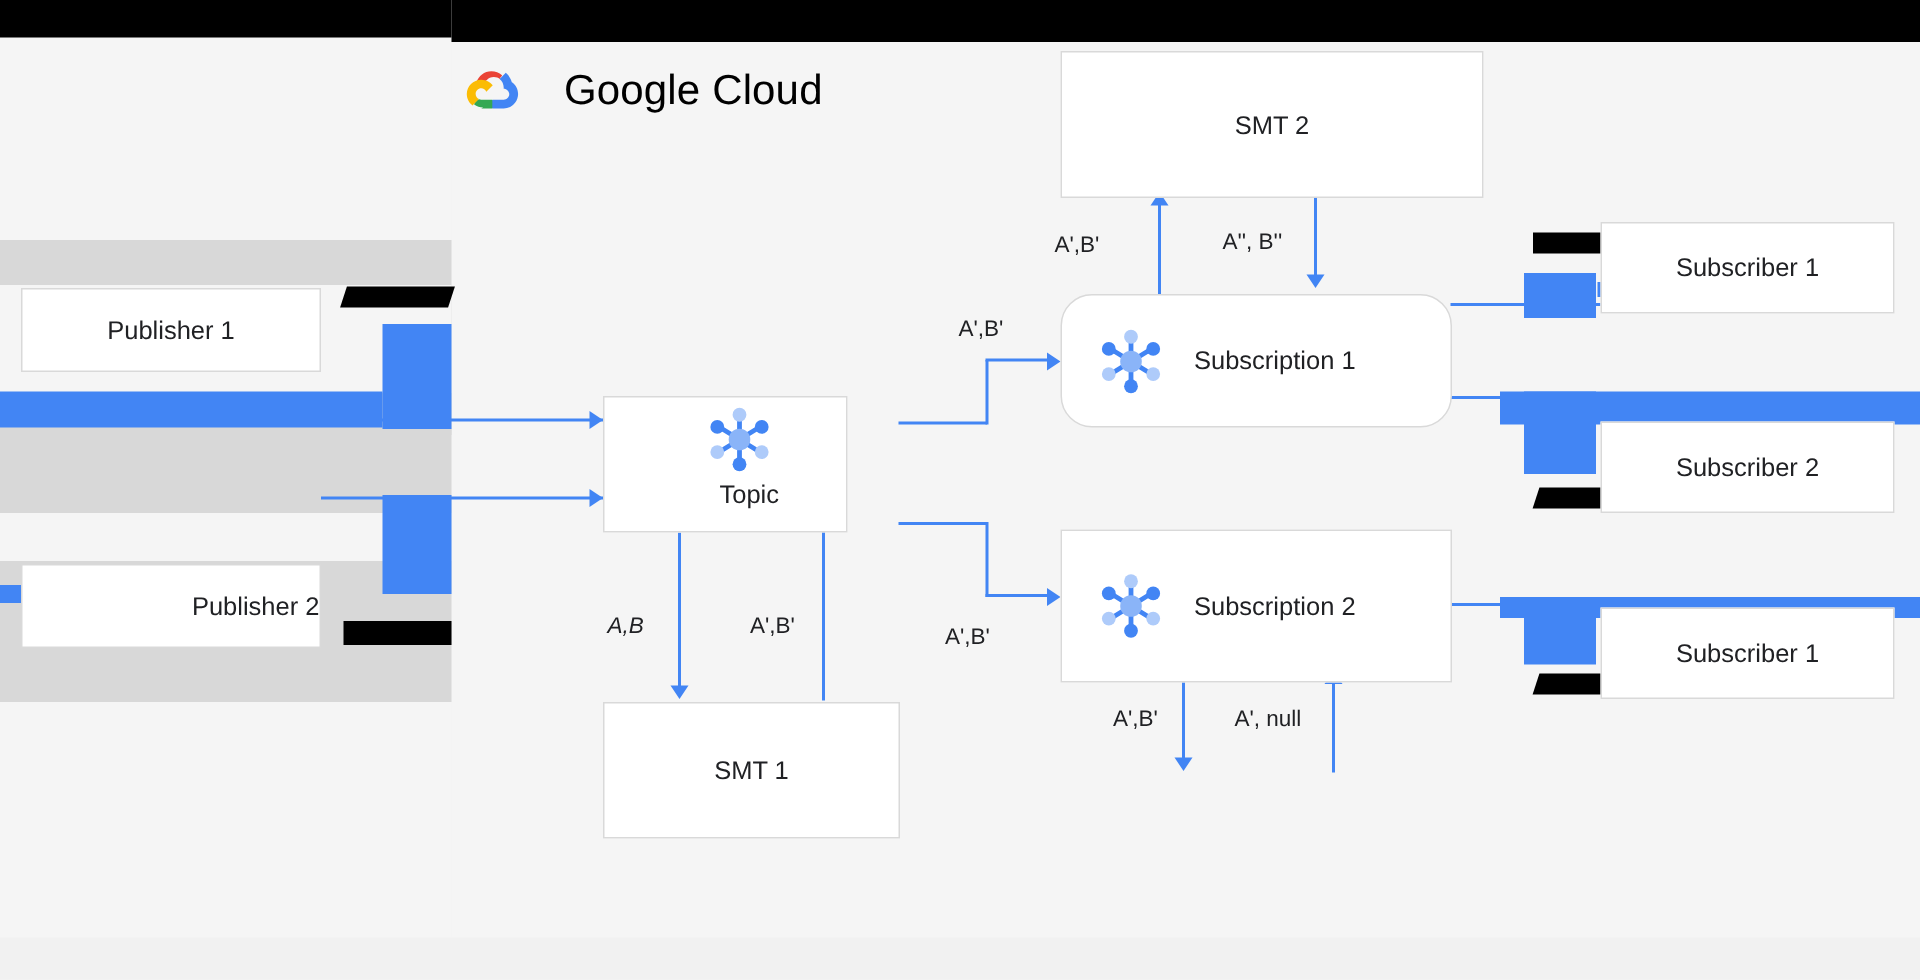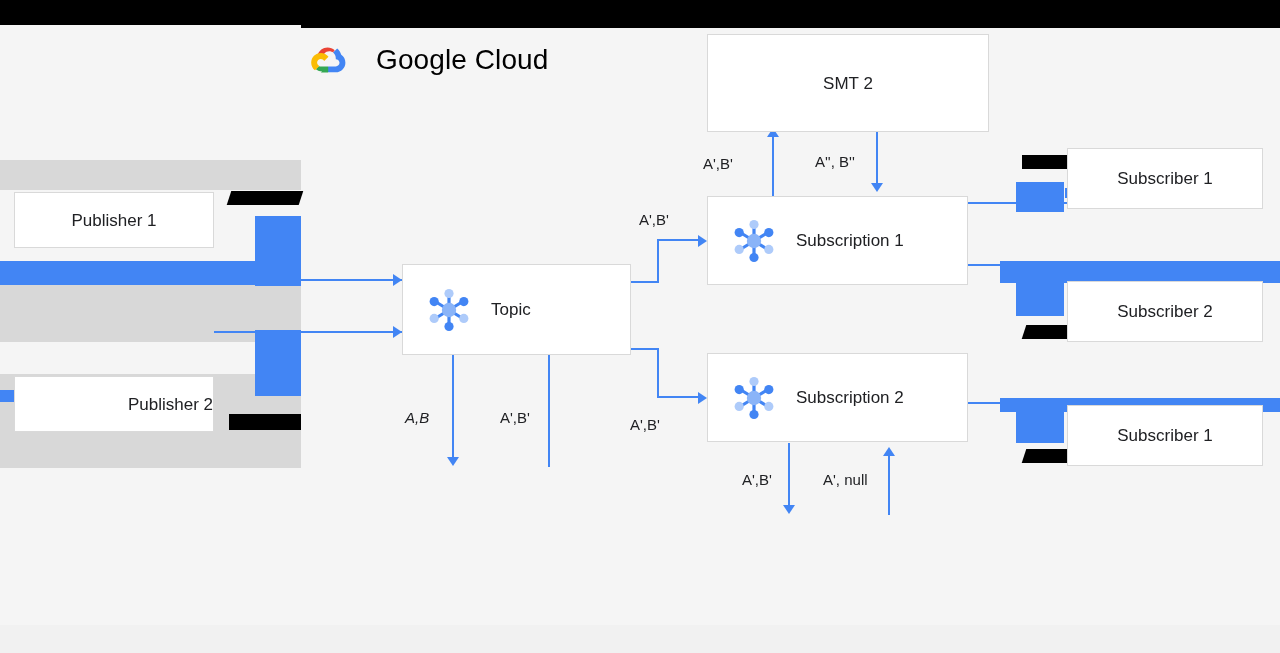--- a/index.html
+++ b/index.html
@@ -167,21 +167,21 @@
   <div class="edge h" style="left:967px;top:402px;width:100px;"></div>
 
   <div class="node centered" style="left:14px;top:192px;width:200px;height:56px;justify-content:center;">
     <span class="node-label">Publisher 1</span>
   </div>
 
   <div class="node centered" style="left:14px;top:376px;width:200px;height:56px;justify-content:flex-end;">
     <span class="node-label">Publisher 2</span>
   </div>
 
-  <div class="node icon-left" style="left:402px;top:264px;width:229px;height:91px;">
+  <div class="node icon-left" style="left:402px;top:264px;width:163px;height:91px;flex-direction:column;">
     <span class="pubsub-icon">
       <svg viewBox="0 0 56 56" aria-hidden="true">
         <g stroke="#4285F4" stroke-width="3.2" stroke-linecap="round">
           <line x1="28" y1="28" x2="28" y2="14"></line>
           <line x1="28" y1="28" x2="28" y2="42"></line>
           <line x1="28" y1="28" x2="15" y2="20"></line>
           <line x1="28" y1="28" x2="41" y2="20"></line>
           <line x1="28" y1="28" x2="15" y2="36"></line>
           <line x1="28" y1="28" x2="41" y2="36"></line>
         </g>
@@ -190,27 +190,30 @@
         <circle cx="28" cy="44.5" r="4.6" fill="#4285F4"></circle>
         <circle cx="13.2" cy="19.6" r="4.6" fill="#4285F4"></circle>
         <circle cx="42.8" cy="19.6" r="4.6" fill="#4285F4"></circle>
         <circle cx="13.2" cy="36.4" r="4.6" fill="#AECBFA"></circle>
         <circle cx="42.8" cy="36.4" r="4.6" fill="#AECBFA"></circle>
       </svg>
     </span>
     <span class="node-label">Topic</span>
   </div>
 
+  <div class="node centered" style="left:402px;top:468px;width:198px;height:91px;">
+    <span class="node-label">SMT 1</span>
+  </div>
 
   <div class="node centered" style="left:707px;top:34px;width:282px;height:98px;">
     <span class="node-label">SMT 2</span>
   </div>
 
 
-  <div class="node icon-left" style="left:707px;top:196px;width:261px;height:89px;">
+  <div class="node icon-left" style="left:707px;top:196px;width:261px;height:89px;border-radius:21px;">
     <span class="pubsub-icon">
       <svg viewBox="0 0 56 56" aria-hidden="true">
         <g stroke="#4285F4" stroke-width="3.2" stroke-linecap="round">
           <line x1="28" y1="28" x2="28" y2="14"></line>
           <line x1="28" y1="28" x2="28" y2="42"></line>
           <line x1="28" y1="28" x2="15" y2="20"></line>
           <line x1="28" y1="28" x2="41" y2="20"></line>
           <line x1="28" y1="28" x2="15" y2="36"></line>
           <line x1="28" y1="28" x2="41" y2="36"></line>
         </g>
@@ -219,21 +222,21 @@
         <circle cx="28" cy="44.5" r="4.6" fill="#4285F4"></circle>
         <circle cx="13.2" cy="19.6" r="4.6" fill="#4285F4"></circle>
         <circle cx="42.8" cy="19.6" r="4.6" fill="#4285F4"></circle>
         <circle cx="13.2" cy="36.4" r="4.6" fill="#AECBFA"></circle>
         <circle cx="42.8" cy="36.4" r="4.6" fill="#AECBFA"></circle>
       </svg>
     </span>
     <span class="node-label">Subscription 1</span>
   </div>
 
-  <div class="node icon-left" style="left:707px;top:353px;width:261px;height:89px;text-align:center;">
+  <div class="node icon-left" style="left:707px;top:353px;width:261px;height:102px;text-align:center;">
     <span class="pubsub-icon">
       <svg viewBox="0 0 56 56" aria-hidden="true">
         <g stroke="#4285F4" stroke-width="3.2" stroke-linecap="round">
           <line x1="28" y1="28" x2="28" y2="14"></line>
           <line x1="28" y1="28" x2="28" y2="42"></line>
           <line x1="28" y1="28" x2="15" y2="20"></line>
           <line x1="28" y1="28" x2="41" y2="20"></line>
           <line x1="28" y1="28" x2="15" y2="36"></line>
           <line x1="28" y1="28" x2="41" y2="36"></line>
         </g>

